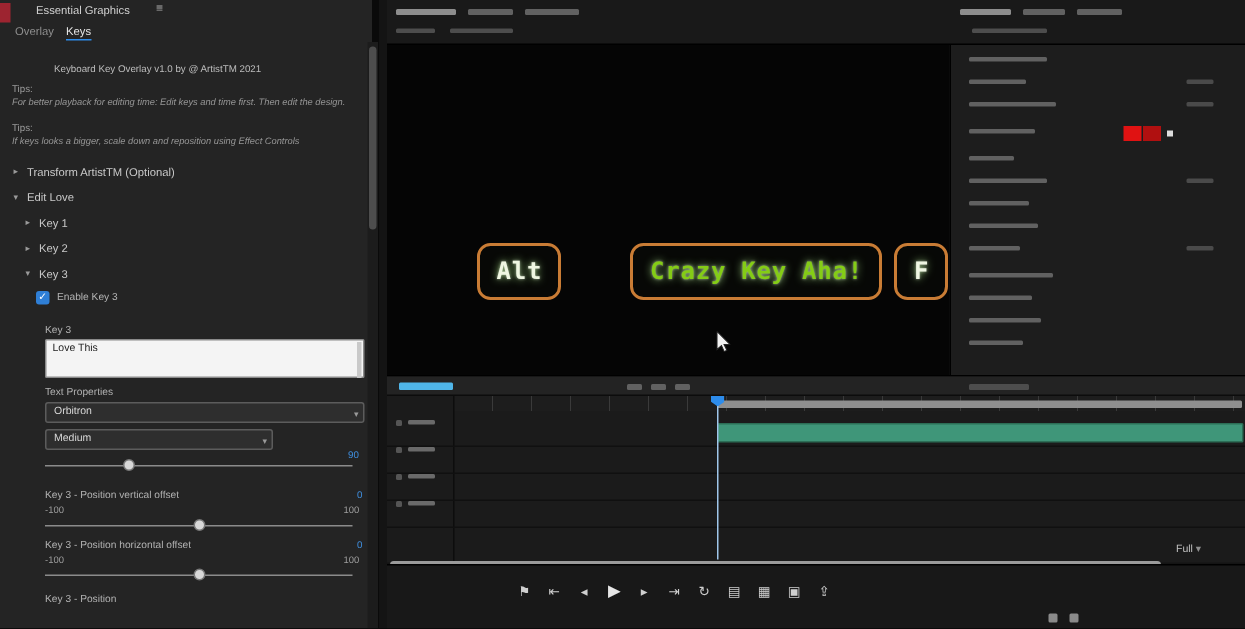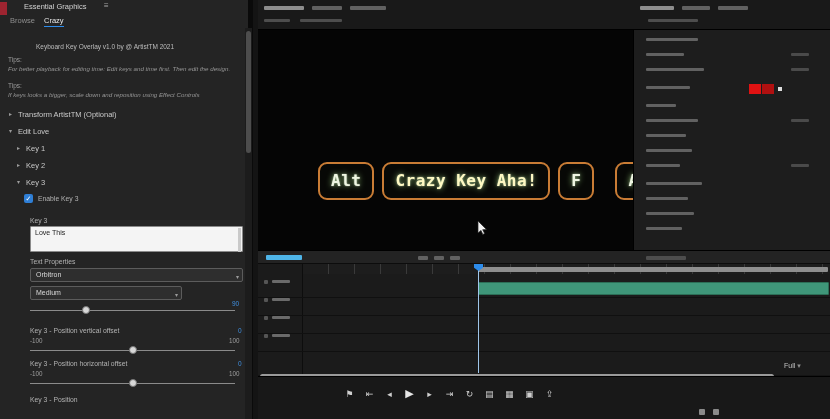--- a/index.html
+++ b/index.html
@@ -78,22 +78,22 @@
 </head>
 <body>
 
 <div class="screen">
 
   <aside class="left-panel abs">
     <div class="app-badge abs"></div>
     <span class="lp-title abs">Essential Graphics</span>
     <span class="menu-icon abs">≡</span>
 
-    <span class="lp-tab abs" style="left:10px">Browse</span>
-    <span class="lp-tab active abs" style="left:44px">Crazy</span>
+    <span class="lp-tab abs" style="left:10px">Overlay</span>
+    <span class="lp-tab active abs" style="left:44px">Keys</span>
 
     <div class="credit abs">Keyboard Key Overlay v1.0 by @ ArtistTM 2021</div>
 
     <div class="tip-label abs" style="left:8px;top:56px">Tips:</div>
     <div class="tip-text abs" style="left:8px;top:65px">For better playback for editing time: Edit keys and time first. Then edit the design.</div>
     <div class="tip-label abs" style="left:8px;top:82px">Tips:</div>
     <div class="tip-text abs" style="left:8px;top:91px">If keys looks a bigger, scale down and reposition using Effect Controls</div>
 
     <div class="tree-row abs" style="left:9px;top:110px">
       <span class="tw">▸</span><span>Transform ArtistTM (Optional)</span>
@@ -169,21 +169,21 @@
     <span class="bar" style="left:42px;top:19px;width:42px;height:3px;background:#4d4d4d"></span>
     <span class="bar" style="left:382px;top:6px;width:34px;height:4px;background:#8d8d8d"></span>
     <span class="bar" style="left:424px;top:6px;width:28px;height:4px"></span>
     <span class="bar" style="left:460px;top:6px;width:30px;height:4px"></span>
     <span class="bar" style="left:390px;top:19px;width:50px;height:3px;background:#4d4d4d"></span>
   </div>
 
   <div class="monitor abs"></div>
   <div class="keys-row abs">
     <span class="key" style="border-color: rgb(201, 124, 53); color: rgb(239, 246, 226);">Alt</span>
-    <span class="key" style="border-color: rgb(201, 124, 53); color: #fef9c3;">Crazy Key Aha!</span>
+    <span class="key" style="border-color: rgb(201, 124, 53); color: #84cc16; margin-left: 38px;">Crazy Key Aha!</span>
     <span class="key" style="border-color: rgb(201, 124, 53); color: rgb(239, 246, 226);">F</span>
     <span class="key gap" style="border-color: rgb(201, 124, 53); color: rgb(239, 246, 226);">A</span>
   </div>
   <svg class="abs" style="left:477px;top:221px" width="12" height="15">
     <path d="M1,0 L1,12 L4,9.4 L5.8,13.4 L7.6,12.5 L5.7,8.7 L9.5,8.5 Z" fill="#f2f2f2" stroke="#222" stroke-width="0.7"></path>
   </svg>
 
   <div class="right-panel abs">
     <span class="bar" style="left:12px;top:8px;width:52px;height:3px"></span>
     <span class="bar" style="left:12px;top:23px;width:38px;height:3px"></span>

